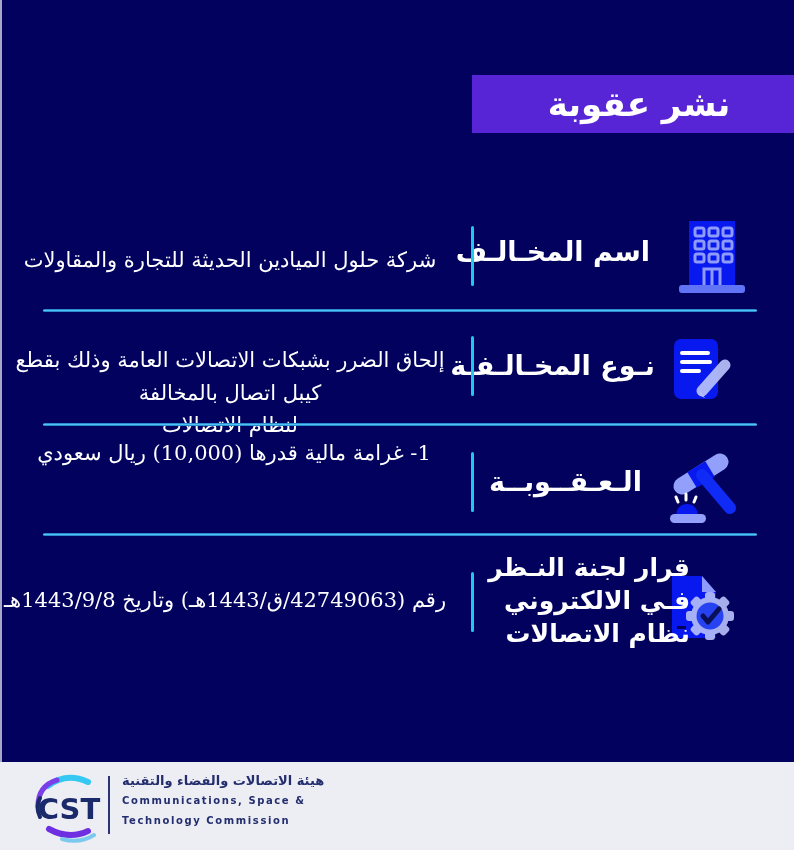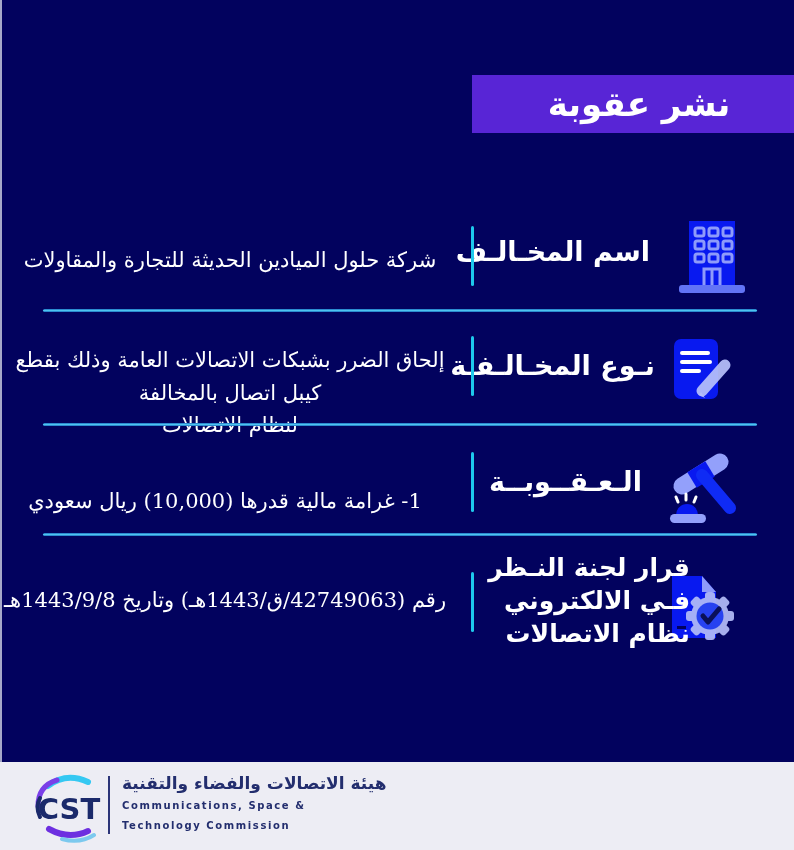--- a/index.html
+++ b/index.html
@@ -54,21 +54,21 @@
     background:#ededf4;
   }
   .footer-logo{ position:absolute; left:28px; top:8px; }
   .footer-vdiv{
     position:absolute; left:108px; top:14px; width:2px; height:58px;
     background:#2b3478;
   }
   .org-block{ position:absolute; left:122px; top:11px; }
   .org-ar{
     direction:rtl; text-align:left; color:#232e6e; font-weight:700;
-    font-size:17px; margin-bottom:3px; font-family:"DejaVu Sans", sans-serif;
+    font-size:13px; margin-bottom:3px; font-family:"DejaVu Sans", sans-serif;
   }
   .org-en{
     color:#232e6e; font-weight:700; font-size:10px; letter-spacing:1.6px;
     line-height:20px; font-family:"DejaVu Sans", sans-serif;
   }
   .website{
     position:absolute; right:50px; top:38px; color:#1a2168;
     font-weight:700; font-size:20px; letter-spacing:.5px;
   }
 </style>
@@ -138,21 +138,21 @@
       <line x1="12" y1="56" x2="10" y2="51"></line>
       <line x1="20" y1="54" x2="20" y2="48"></line>
       <line x1="28" y1="56" x2="30" y2="51"></line>
     </g>
     <path d="M10,69 a11,11 0 0 1 22,0 z" fill="#0819f0"></path>
     <rect x="4" y="68" width="36" height="9" rx="4.5" fill="#93a0fb"></rect>
   </svg>
 </div>
 <div class="row-label" style="right:152px; top:466px;">الـعـقــوبــة</div>
 <div class="vbar" style="top:452px;"></div>
-<div class="row-content" style="top:484px; width:450px; line-height:1.7;">
+<div class="row-content" style="top:436px; width:450px; line-height:1.7;margin-left:9px;">
   <div>1- غرامة مالية قدرها (10,000) ريال سعودي</div>
 </div>
 
 <div class="hdiv" style="top:533px;"></div>
 
 <div class="icon-box" style="right:60px; top:572px;">
   <svg width="70" height="70" viewBox="0 0 70 70">
     <path d="M8,4 h30 l14,16 v46 h-44 z" fill="#0819f0"></path>
     <path d="M38,4 l14,16 h-14 z" fill="#8e9bfa"></path>
     <rect x="13" y="54" width="9" height="3" fill="#02025e"></rect>

